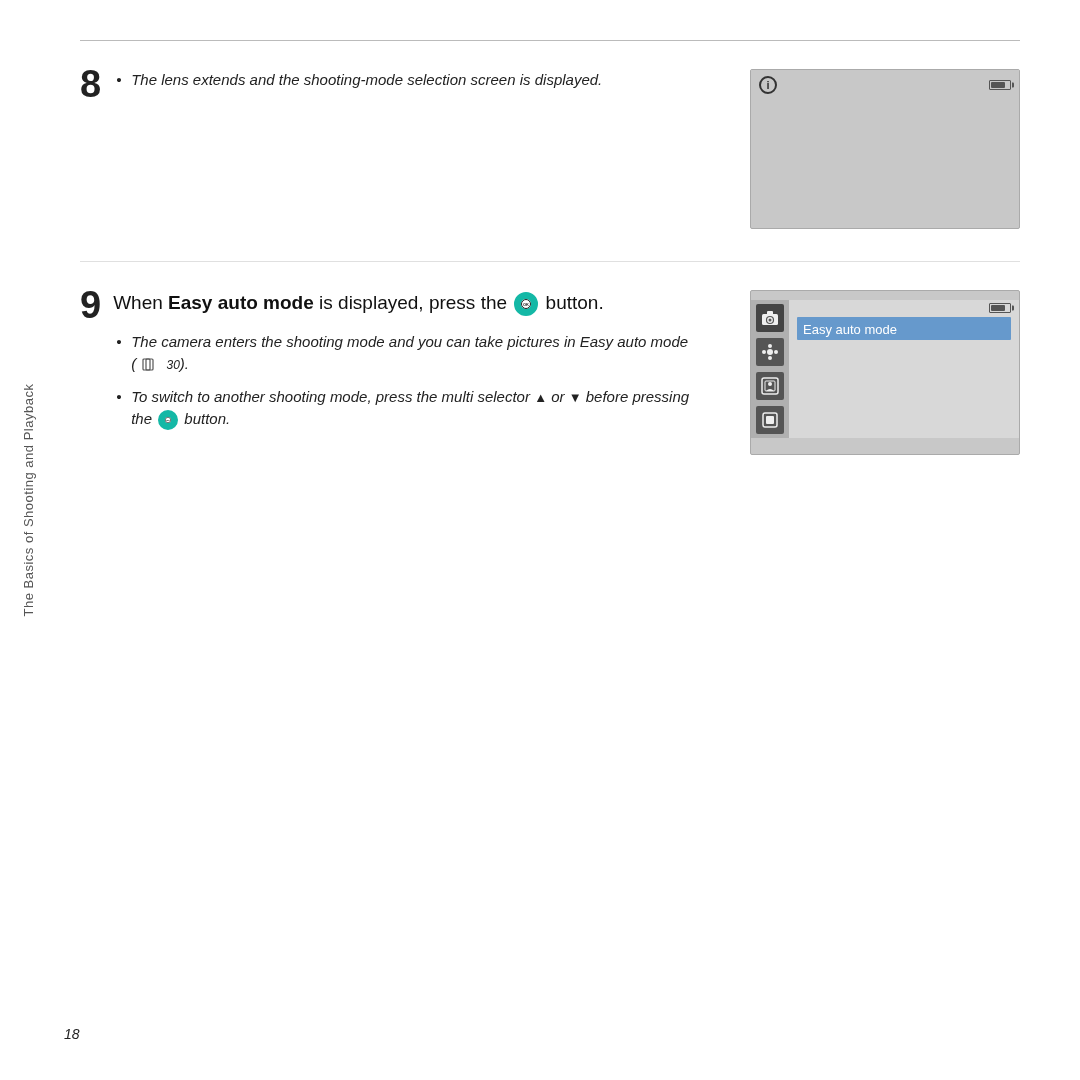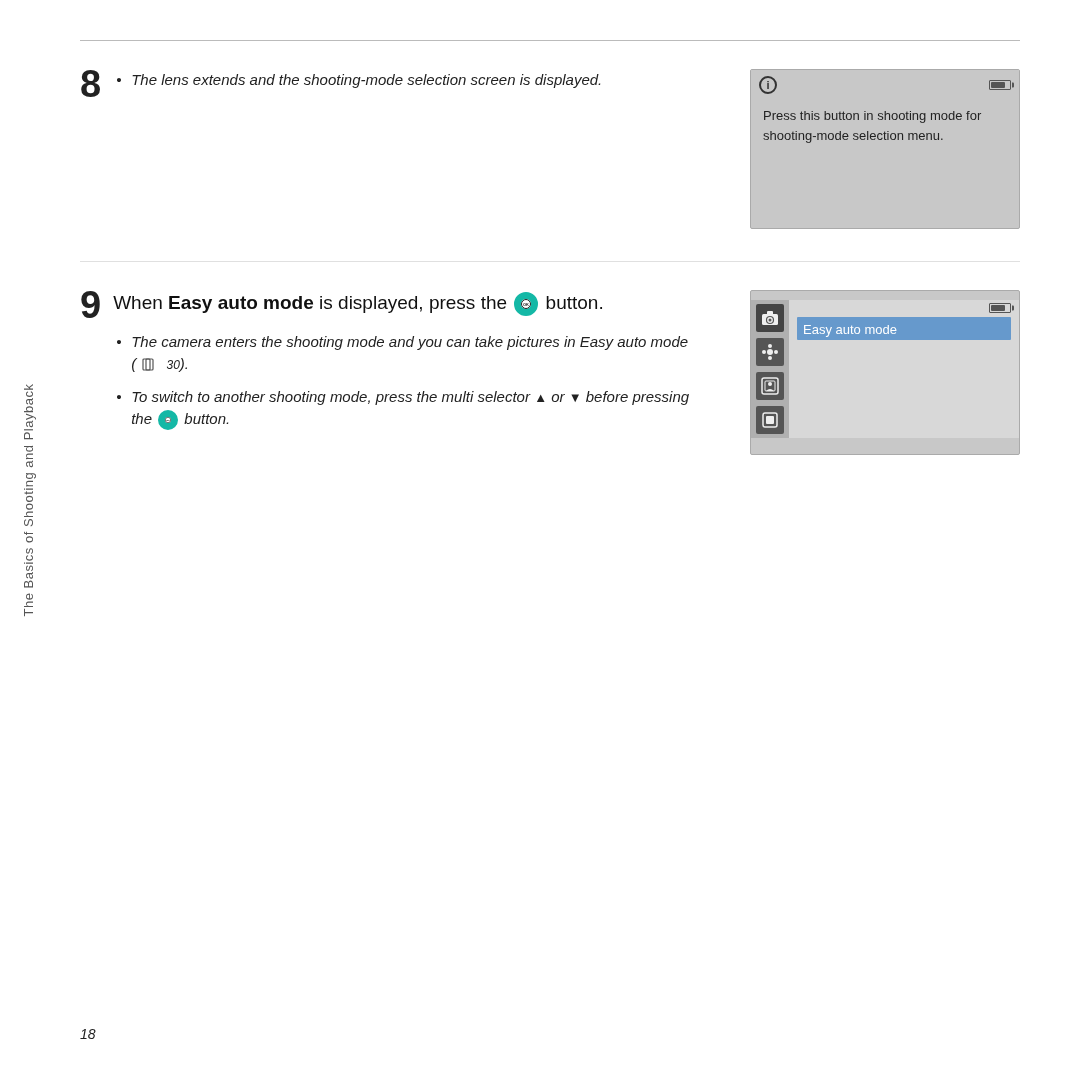--- a/index.html
+++ b/index.html
@@ -33,21 +33,21 @@
       color: #555;
       white-space: nowrap;
       left: 28px;
       top: 500px;
       letter-spacing: 0.5px;
     }
 
     .page-number {
       position: absolute;
       bottom: 38px;
-      left: 80px;
+      left: 64px;
       font-size: 14px;
       color: #222;
       font-style: italic;
     }
 
     
     .section {
       display: flex;
       align-items: flex-start;
       gap: 30px;
@@ -296,23 +296,20 @@
         </div>
       </div>
     </div>
     <div class="section-right">
       <div class="screen-mockup">
         <div class="screen-top-bar">
           <div class="screen-info-icon">i</div>
           <div class="screen-battery">
             <div class="screen-battery-fill"></div>
           </div>
-        </div>
-        <div class="screen-body">
-          <div class="screen-text">Press this button in shooting mode for shooting-mode selection menu.</div>
         </div>
       </div>
     </div>
   </div>
 
   <div class="section" style="border-bottom:none;">
     <div class="section-left">
       <div style="display:flex; align-items:flex-start;">
         <span class="step-number">9</span>
         <div class="step-content">

